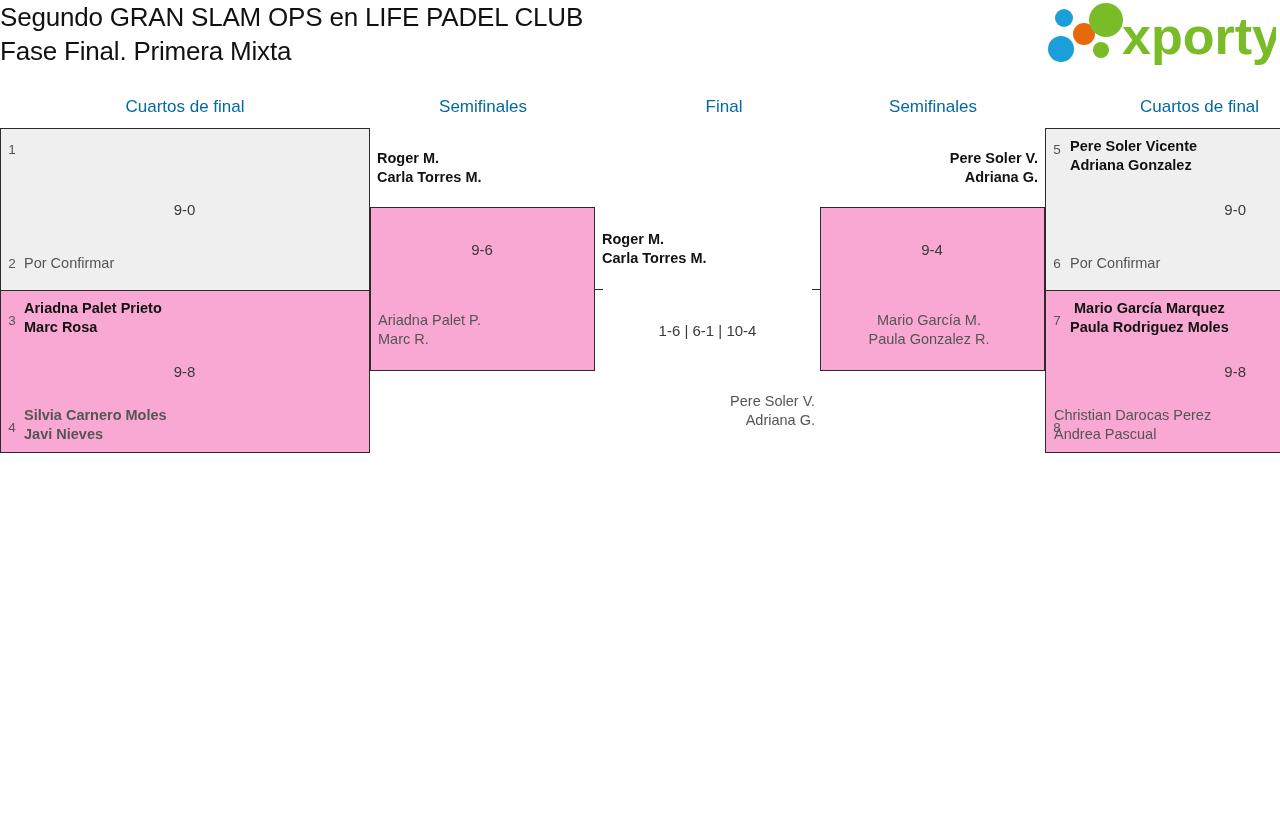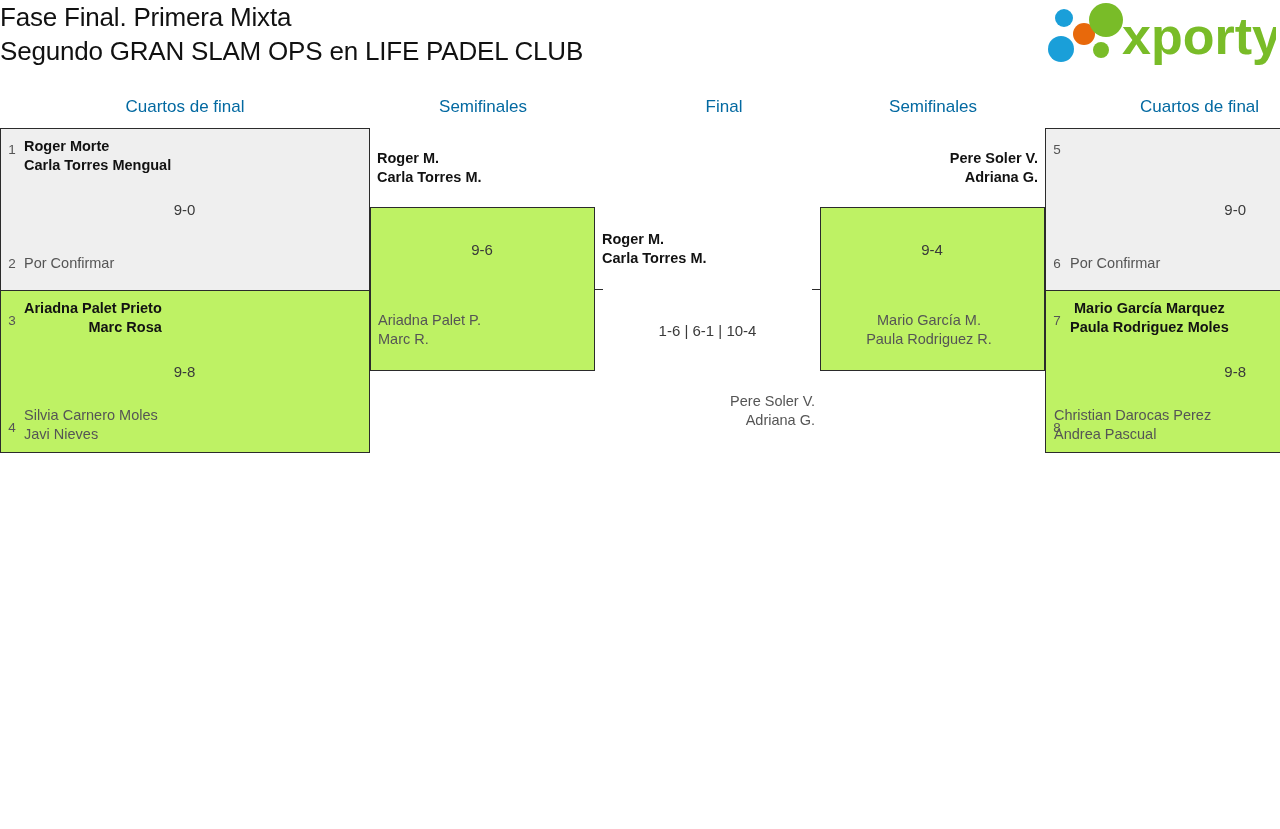--- a/index.html
+++ b/index.html
@@ -32,21 +32,21 @@
     position: absolute; top: 96px;
     font-size: 17px; line-height: 22px; color: #0369a1;
     text-align: center; white-space: nowrap;
   }
 
   .match-box {
     position: absolute;
     border: 1px solid #2b2b2b;
   }
   .match-box.shaded { background: #efefef; }
-  .match-box.plain  { background: #bef264; }
+  .match-box.plain  { background: #f9a8d4; }
 
   .connector { position: absolute; background: #2b2b2b; }
 
   
   .team {
     position: absolute;
     font-size: 14.5px; line-height: 19px;
     white-space: nowrap;
   }
   .team .nm { display: block; }
@@ -66,22 +66,22 @@
   }
   .score.c { text-align: center; }
   .score.r { text-align: right; }
 </style>
 </head>
 <body>
 
 <div id="page">
 
   <div class="title-block">
+    <div class="title-line">Segundo GRAN SLAM OPS en LIFE PADEL CLUB</div>
     <div class="title-line">Fase Final. Primera Mixta</div>
-    <div class="title-line">Segundo GRAN SLAM OPS en LIFE PADEL CLUB</div>
   </div>
 
   <div class="logo">
     <svg width="232" height="68" viewBox="0 0 232 68">
       <circle cx="20" cy="16" r="9" fill="#1a9fd9"></circle>
       <circle cx="17" cy="47" r="13" fill="#1a9fd9"></circle>
       <circle cx="40" cy="32" r="11" fill="#e8690b"></circle>
       <circle cx="62" cy="18" r="17" fill="#79bc28"></circle>
       <circle cx="57" cy="48" r="8" fill="#79bc28"></circle>
       <text x="78" y="52" font-family="Liberation Sans, sans-serif" font-size="52" font-weight="700" fill="#79bc28">xporty</text>
@@ -89,40 +89,36 @@
   </div>
 
   <div class="round-header" style="left:40px;  width:290px;">Cuartos de final</div>
   <div class="round-header" style="left:383px; width:200px;">Semifinales</div>
   <div class="round-header" style="left:624px; width:200px;">Final</div>
   <div class="round-header" style="left:833px; width:200px;">Semifinales</div>
   <div class="round-header" style="left:1140px;width:200px; text-align:left;">Cuartos de final</div>
 
   <div class="match-box shaded" style="left:0px; top:128px; width:370px; height:163px;">
     <div class="seed" style="left:2px; top:11px;">1</div>
-    <div class="team winner" style="left:23px; top:8px;">
-      <span class="nm">Roger Morte</span>
-      <span class="nm">Carla Torres Mengual</span>
-    </div>
     <div class="score c" style="left:0px; top:71px; width:367px;">9-0</div>
     <div class="seed" style="left:2px; top:125px;">2</div>
     <div class="team loser" style="left:23px; top:125px;">
       <span class="nm">Por Confirmar</span>
     </div>
   </div>
 
   <div class="match-box plain" style="left:0px; top:290px; width:370px; height:163px;">
     <div class="seed" style="left:2px; top:20px;">3</div>
-    <div class="team winner" style="left:23px; top:8px;text-align:right;">
+    <div class="team winner" style="left:23px; top:8px;">
       <span class="nm">Ariadna Palet Prieto</span>
       <span class="nm">Marc Rosa</span>
     </div>
     <div class="score c" style="left:0px; top:71px; width:367px;">9-8</div>
     <div class="seed" style="left:2px; top:127px;">4</div>
-    <div class="team loser" style="left:23px; top:115px;">
+    <div class="team loser" style="left:23px; top:115px;font-weight:bold;">
       <span class="nm">Silvia Carnero Moles</span>
       <span class="nm">Javi Nieves</span>
     </div>
   </div>
 
   <div class="team winner" style="left:377px; top:149px;">
     <span class="nm">Roger M.</span>
     <span class="nm">Carla Torres M.</span>
   </div>
 
@@ -148,26 +144,30 @@
 
   <div class="team winner" style="left:820px; top:149px; width:218px; text-align:right;">
     <span class="nm">Pere Soler V.</span>
     <span class="nm">Adriana G.</span>
   </div>
 
   <div class="match-box plain" style="left:820px; top:207px; width:225px; height:164px;">
     <div class="score c" style="left:0px; top:32px; width:222px;">9-4</div>
     <div class="team loser" style="left:0px; top:103px; width:216px; text-align:center;">
       <span class="nm">Mario García M.</span>
-      <span class="nm">Paula Rodriguez R.</span>
+      <span class="nm">Paula Gonzalez R.</span>
     </div>
   </div>
 
   <div class="match-box shaded" style="left:1045px; top:128px; width:370px; height:163px;">
     <div class="seed" style="left:2px; top:11px;">5</div>
+    <div class="team winner" style="left:24px; top:8px;">
+      <span class="nm">Pere Soler Vicente</span>
+      <span class="nm">Adriana Gonzalez</span>
+    </div>
     <div class="score r" style="left:0px; top:71px; width:200px;">9-0</div>
     <div class="seed" style="left:2px; top:125px;">6</div>
     <div class="team loser" style="left:24px; top:125px;">
       <span class="nm">Por Confirmar</span>
     </div>
   </div>
 
   <div class="match-box plain" style="left:1045px; top:290px; width:370px; height:163px;">
     <div class="seed" style="left:2px; top:20px;">7</div>
     <div class="team winner" style="left:24px; top:8px;text-align:center;">

